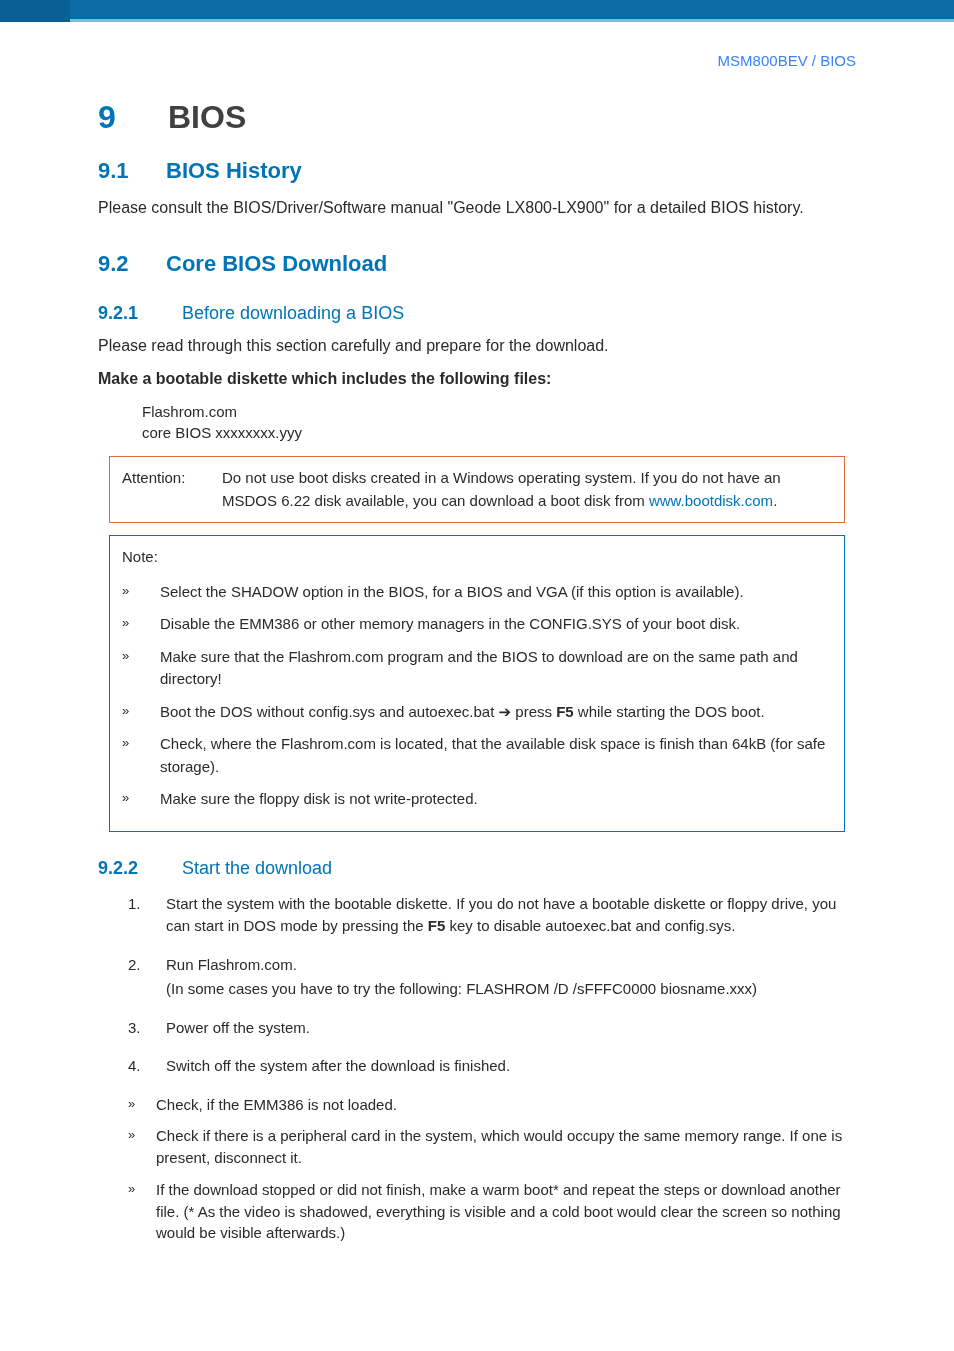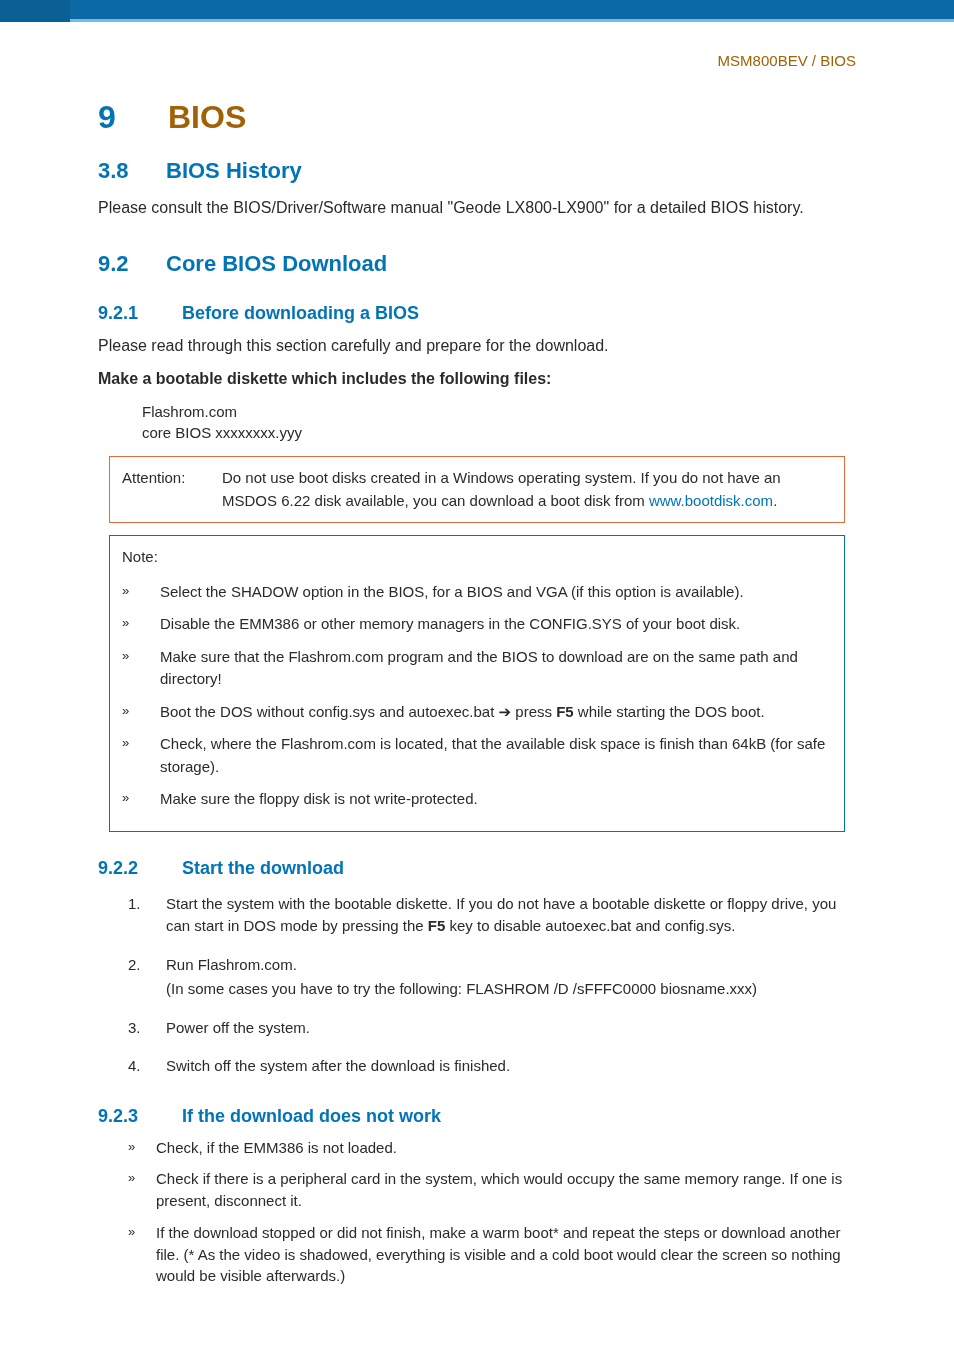--- a/index.html
+++ b/index.html
@@ -17,35 +17,35 @@
     width: 70px; height: 22px;
     background: #0a5f95;
   }
   .content {
     padding: 30px 98px 60px 98px;
   }
 
   .runhead {
     text-align: right;
     font-size: 15px;
-    color: #a16207;
+    color: #3b82f6;
     margin-bottom: 30px;
   }
 
   .h1row { display: flex; gap: 30px; align-items: baseline; margin-bottom: 22px; }
   .h1num { font-size: 32px; font-weight: bold; color: #0074b6; min-width: 40px; }
-  .h1title { font-size: 32px; font-weight: bold; color: #a16207; }
+  .h1title { font-size: 32px; font-weight: bold; color: #404040; }
 
   .h2row { display: flex; gap: 24px; align-items: baseline; margin: 18px 0 12px 0; }
   .h2num { font-size: 22px; font-weight: bold; color: #0074b6; min-width: 44px; }
   .h2title { font-size: 22px; font-weight: bold; color: #0074b6; }
 
   .h3row { display: flex; gap: 30px; align-items: baseline; margin: 26px 0 10px 0; }
   .h3num { font-size: 18px; font-weight: bold; color: #0074b6; min-width: 54px; }
-  .h3title { font-size: 18px; font-weight: bold; color: #0074b6; }
+  .h3title { font-size: 18px; font-weight: normal; color: #0074b6; }
 
   p.body { font-size: 16px; line-height: 1.45; margin: 10px 0; }
   p.bold { font-weight: bold; }
 
   .indent-block { margin-left: 44px; font-size: 15px; line-height: 1.45; }
 
   .attention-box, .note-box {
     border: 1px solid;
     padding: 10px 12px;
     font-size: 15px;
@@ -105,21 +105,21 @@
 <div class="content">
 
   <div class="runhead">MSM800BEV / BIOS</div>
 
   <div class="h1row">
     <span class="h1num">9</span>
     <span class="h1title">BIOS</span>
   </div>
 
   <div class="h2row">
-    <span class="h2num">3.8</span>
+    <span class="h2num">9.1</span>
     <span class="h2title">BIOS History</span>
   </div>
   <p class="body">Please consult the BIOS/Driver/Software manual "Geode LX800-LX900" for a detailed BIOS history.</p>
 
   <div class="h2row" style="margin-top:32px;">
     <span class="h2num">9.2</span>
     <span class="h2title">Core BIOS Download</span>
   </div>
 
   <div class="h3row">
@@ -202,24 +202,20 @@
       </div>
     </li>
     <li>
       <span class="num">4.</span>
       <div class="txt">
         <p>Switch off the system after the download is finished.</p>
       </div>
     </li>
   </ol>
 
-  <div class="h3row">
-    <span class="h3num">9.2.3</span>
-    <span class="h3title">If the download does not work</span>
-  </div>
 
   <ul class="ul">
     <li>
       <span class="chevron">»</span>
       <span>Check, if the EMM386 is not loaded.</span>
     </li>
     <li>
       <span class="chevron">»</span>
       <span>Check if there is a peripheral card in the system, which would occupy the same memory range. If one is present, disconnect it.</span>
     </li>

